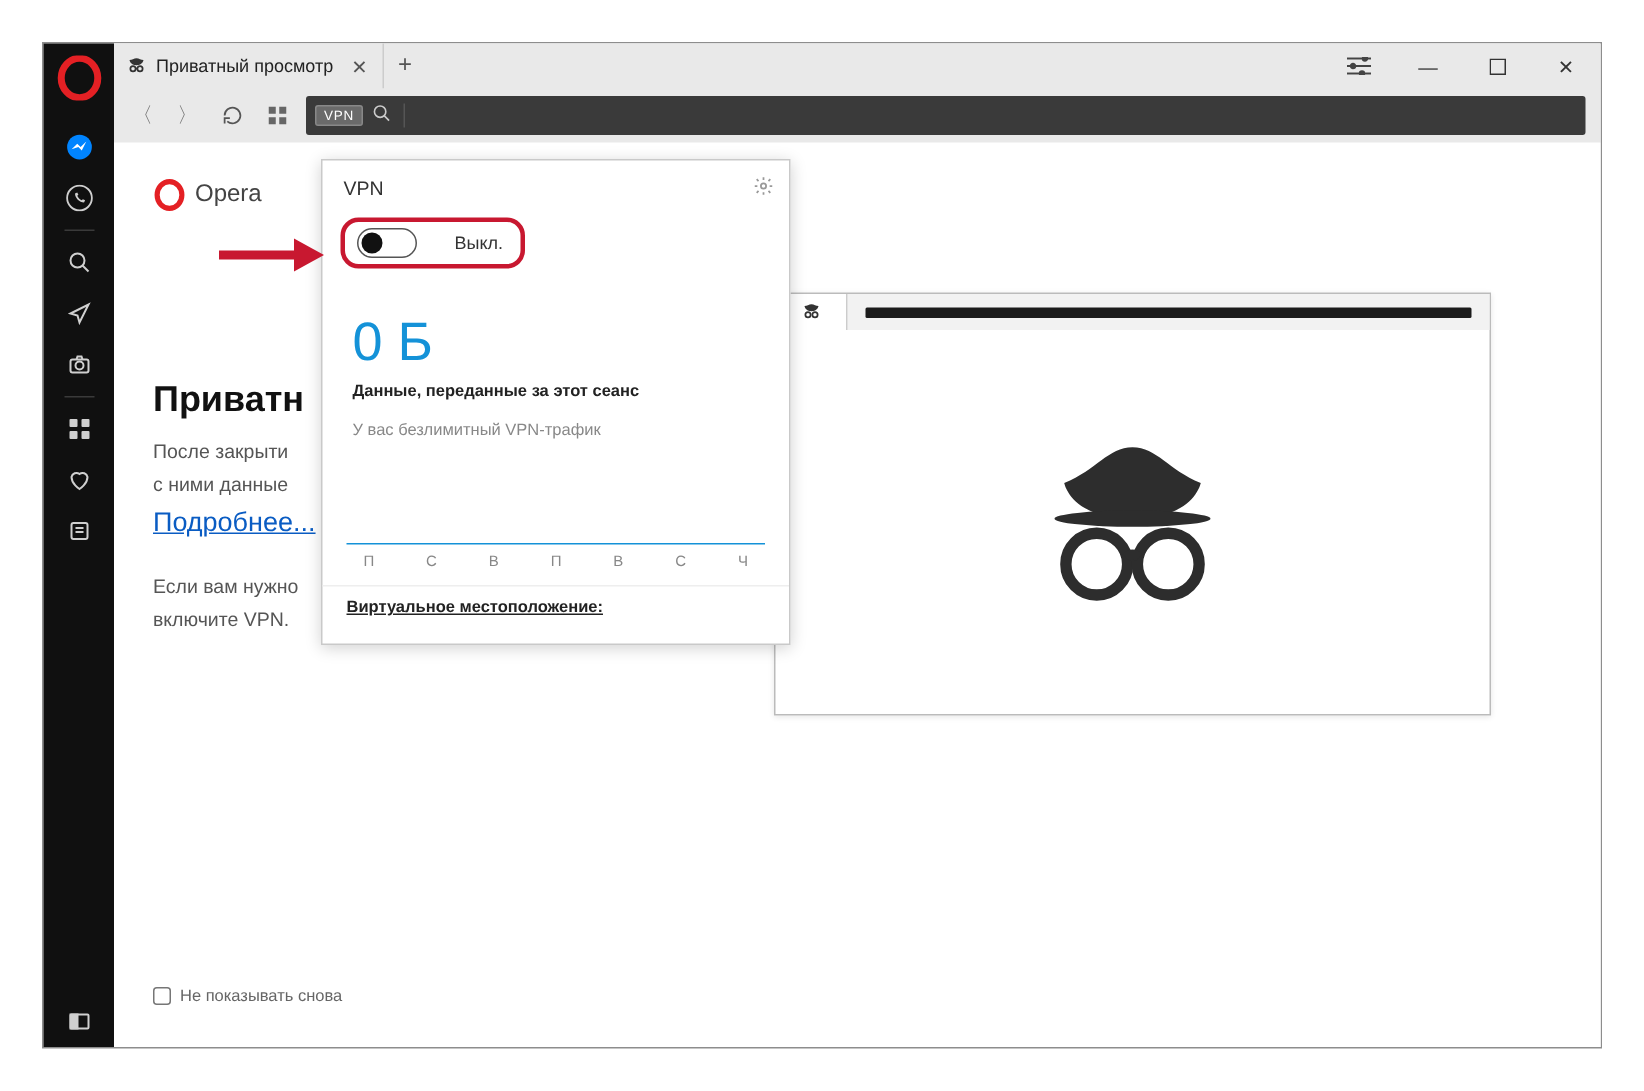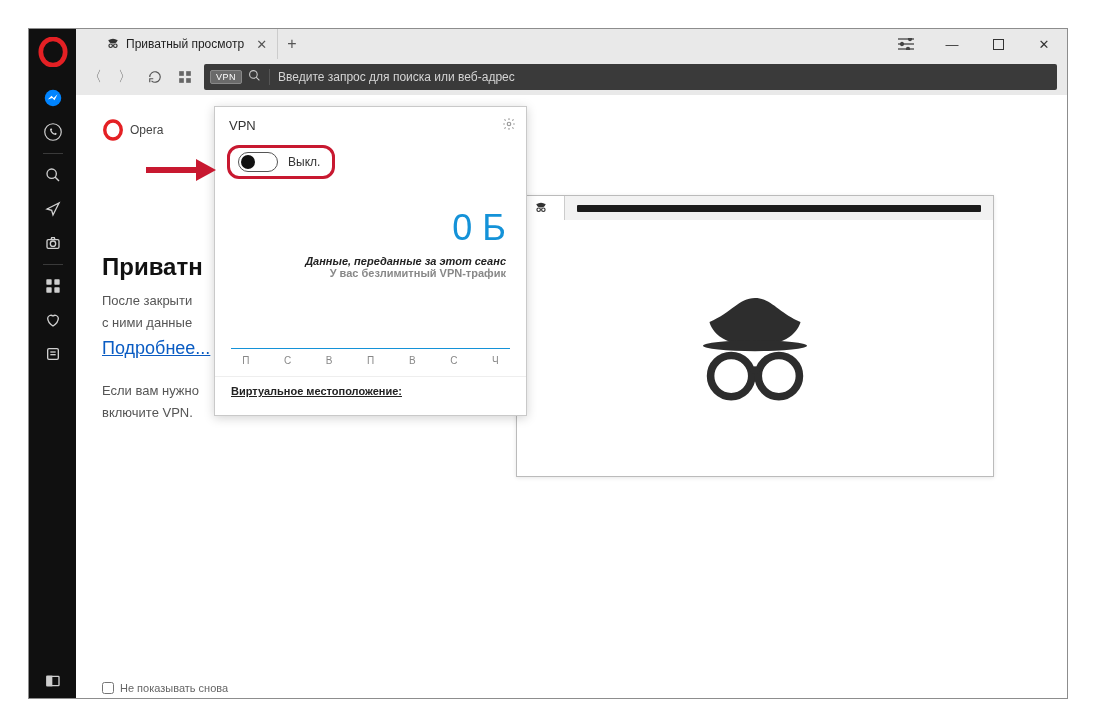--- a/index.html
+++ b/index.html
@@ -10,63 +10,63 @@
   .sidebar .opera-logo { width: 30px; height: 30px; margin-bottom: 14px; }
   .sidebar .sb-icon { width: 47px; height: 34px; display:flex; align-items:center; justify-content:center; color:#cfcfcf; font-size:16px; cursor:pointer;}
   .sidebar .sb-sep { width: 20px; height:1px; background:#3a3a3a; margin:4px 0;}
   .sidebar .spacer { flex:1; }
   
   .main { flex: 1; display:flex; flex-direction:column; background:#e9e9e9;}
   .titlebar { height: 30px; display:flex; align-items:center; background:#e9e9e9;}
   .winctrl { margin-left:auto; display:flex; gap:0;}
   .winctrl .wc { width:46px; height:30px; display:flex; align-items:center; justify-content:center; color:#333; font-size:13px; cursor:pointer;}
   .hamb { width:46px; height:30px; display:flex; align-items:center; justify-content:center; color:#333; cursor:pointer;}
-  .tabbar { display:flex; align-items:center; height:30px;padding-left:22px;}
+  .tabbar { display:flex; align-items:center; height:30px;}
   .tab { display:flex; align-items:center; height:30px; background:#e9e9e9; padding:0 10px 0 8px; font-size:12px; color:#222; border-right:1px solid #ccc;}
   .tab svg, .tab .ticon { margin-right:6px;}
   .tab .close { margin-left:12px; color:#555; font-size:13px; cursor:pointer;}
   .newtab { width:28px; height:30px; display:flex; align-items:center; justify-content:center; font-size:16px; color:#555; cursor:pointer;}
   
   .addrrow { height:36px; display:flex; align-items:center; background:#e9e9e9; padding-left:4px;}
   .nav-btn { width:30px; height:30px; display:flex; align-items:center; justify-content:center; color:#777; font-size:14px; cursor:pointer;}
   .addr { flex:1; height:26px; background:#3a3a3a; margin:0 10px 0 4px; display:flex; align-items:center; border-radius:2px; position:relative;}
   .vpn-badge { background:#6a6a6a; color:#fff; font-size:9px; padding:1px 5px; border-radius:2px; margin:0 6px; letter-spacing:0.5px; cursor:pointer; display:inline-flex; align-items:center; height:14px; border:1px solid #888;}
   .addr .srch { color:#ccc; margin-right:8px; font-size:13px;}
   .addr .sep { width:1px; height:16px; background:#555; margin-right:8px;}
   .addr .placeholder { color:#d4d4d4; font-size:12px;}
   
   .content { flex:1; background:#fff; position:relative; overflow:hidden;}
   .page { position:absolute; inset:0; padding:24px 26px;}
   .brand { display:flex; align-items:center; gap:6px;}
-  .brand-text { font-size:12px; color:#444;}
+  .brand-text { font-size:16px; color:#444;}
   .page-title { font-size:24px; font-weight:700; margin-top:112px; color:#111;}
   .page-p { font-size:13px; color:#555; margin-top:10px; line-height:1.5;}
   .page-link { color:#0a5cc3; text-decoration:underline; cursor:pointer; display:inline-block; margin-top:6px; font-size:18px;}
-  .checkbox-row { position:absolute; bottom:4px; left:26px; display:flex; align-items:center; gap:6px; font-size:11px; color:#666;}
+  .checkbox-row { position:absolute; bottom:28px; left:26px; display:flex; align-items:center; gap:6px; font-size:11px; color:#666;}
   .checkbox-row input { width:12px; height:12px;}
   
   .preview-win { position:absolute; left:440px; top:100px; width:478px; height:282px; border:1px solid #bbb; background:#fff; box-shadow:0 1px 4px rgba(0,0,0,.1);}
   .preview-win .ptab { height:24px; display:flex; align-items:center; background:#f2f2f2;}
   .preview-win .pt { width:48px; height:24px; background:#fff; border-right:1px solid #ccc; display:flex; align-items:center; justify-content:center;}
   .preview-win .purl { flex:1; height:24px; display:flex; align-items:center;}
   .preview-win .purl-bar { flex:1; height:7px; background:#1c1c1c; margin:0 12px; border-radius:1px;}
   .preview-win .pmain { height:258px; display:flex; align-items:center; justify-content:center;}
   
   .vpn-popup { position:absolute; left:214px; top:106px; width:313px; background:#fff; border:1px solid #c9c9c9; box-shadow:0 2px 10px rgba(0,0,0,.18);}
   .vpn-popup .vhead { height:36px; display:flex; align-items:center; padding:0 10px 0 14px;}
   .vpn-popup .vtitle { font-size:13px; color:#333;}
   .vpn-popup .vgear { margin-left:auto; color:#999; cursor:pointer; font-size:14px;}
-  .toggle-highlight { border:3px solid #c81830; border-radius:12px; display:inline-flex; align-items:center; margin:2px 0 0 12px; padding:4px 12px 4px 8px; gap:10px;}
+  .toggle-highlight { border:3px solid #c81830; border-radius:12px; display:inline-flex; align-items:center; margin:2px 0 0 12px; padding:4px 12px 4px 8px; gap:25px;}
   .toggle { width:40px; height:20px; border:1px solid #555; border-radius:10px; position:relative; background:#fff; cursor:pointer;}
   .toggle .knob { position:absolute; left:2px; top:2px; width:14px; height:14px; background:#111; border-radius:50%;}
   .toggle-label { font-size:12px; color:#333;}
-  .vcenter { text-align:right; padding:28px 20px 12px;}
+  .vcenter { text-align:left; padding:28px 20px 12px;}
   .vbig { font-size:36px; font-weight:300; color:#1492d8;}
-  .vsub1 { font-size:11px; font-weight:700; color:#222; margin-top:6px;font-style:italic;}
-  .vsub2 { font-size:11px; color:#888; margin-top:0;font-weight:bold;}
+  .vsub1 { font-size:11px; font-weight:700; color:#222; margin-top:6px;}
+  .vsub2 { font-size:11px; color:#888; margin-top:14px;}
   .vchart { height:40px; border-bottom:1px solid #1492d8; margin:18px 16px 6px;}
   .vdays { display:flex; justify-content:space-around; font-size:10px; color:#888; padding:0 10px 10px;}
   .vsection { padding:8px 16px 12px; border-top:1px solid #eee;}
   .vlabel { font-size:11px; font-weight:700; color:#222; margin-bottom:6px;text-decoration:underline;}
   .vselect { width:100%; height:26px; border:1px solid #ccc; background:#f7f7f7; font-size:11px; color:#666; padding:0 8px; display:flex; align-items:center; justify-content:space-between; cursor:pointer;}
   .viprow { display:flex; justify-content:space-between; font-size:11px; color:#444; padding:10px 16px 14px; border-top:1px solid #eee;}
   
   .arrow { position:absolute; left:144px; top:155px; }
   .arrow svg { width:72px; height:30px;}
 </style>
@@ -196,21 +196,20 @@
       </div>
       <div class="addr">
         <span class="vpn-badge">VPN</span>
         <span class="srch">
           <svg width="13" height="13" viewBox="0 0 24 24" fill="none" stroke="#ccc" stroke-width="2">
               <circle cx="10" cy="10" r="7"></circle>
               <line x1="15" y1="15" x2="21" y2="21"></line>
             </svg>
         </span>
         <span class="sep"></span>
-        <span class="placeholder">Введите запрос для поиска или веб-адрес</span>
       </div>
     </div>
 
     <div class="content">
       <div class="page">
         <div class="brand">
           <svg width="22" height="22" viewBox="0 0 32 32">
               <ellipse cx="16" cy="16" rx="12" ry="13" fill="none" stroke="#e42024" stroke-width="5"></ellipse>
             </svg>
           <span class="brand-text">Opera</span>

